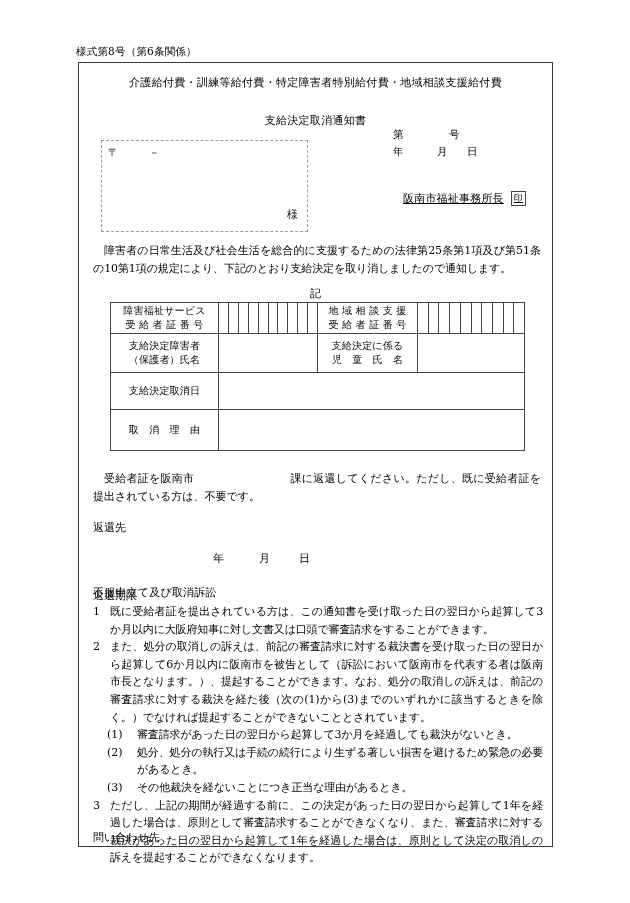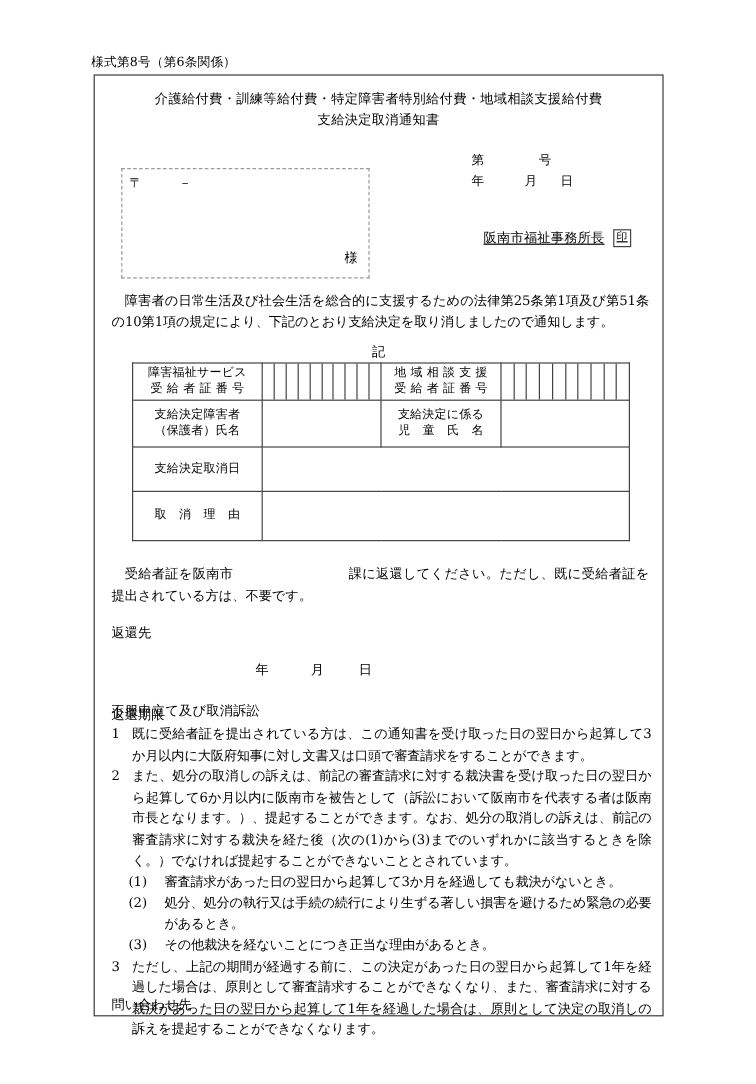--- a/index.html
+++ b/index.html
@@ -48,20 +48,21 @@
   }
   .title-block {
     text-align: center;
     margin-top: 11px;
     font-size: 11px;
     line-height: 1.55;
     letter-spacing: 0.3px;
   }
   .title-line2 {
     letter-spacing: 0.3px;
+    margin-top: 21px;
   }
   .docnum-block {
     position: absolute;
     right: 27px;
     top: 52px;
     font-size: 10.5px;
     line-height: 1.65;
     text-align: left;
     width: 132px;
   }

